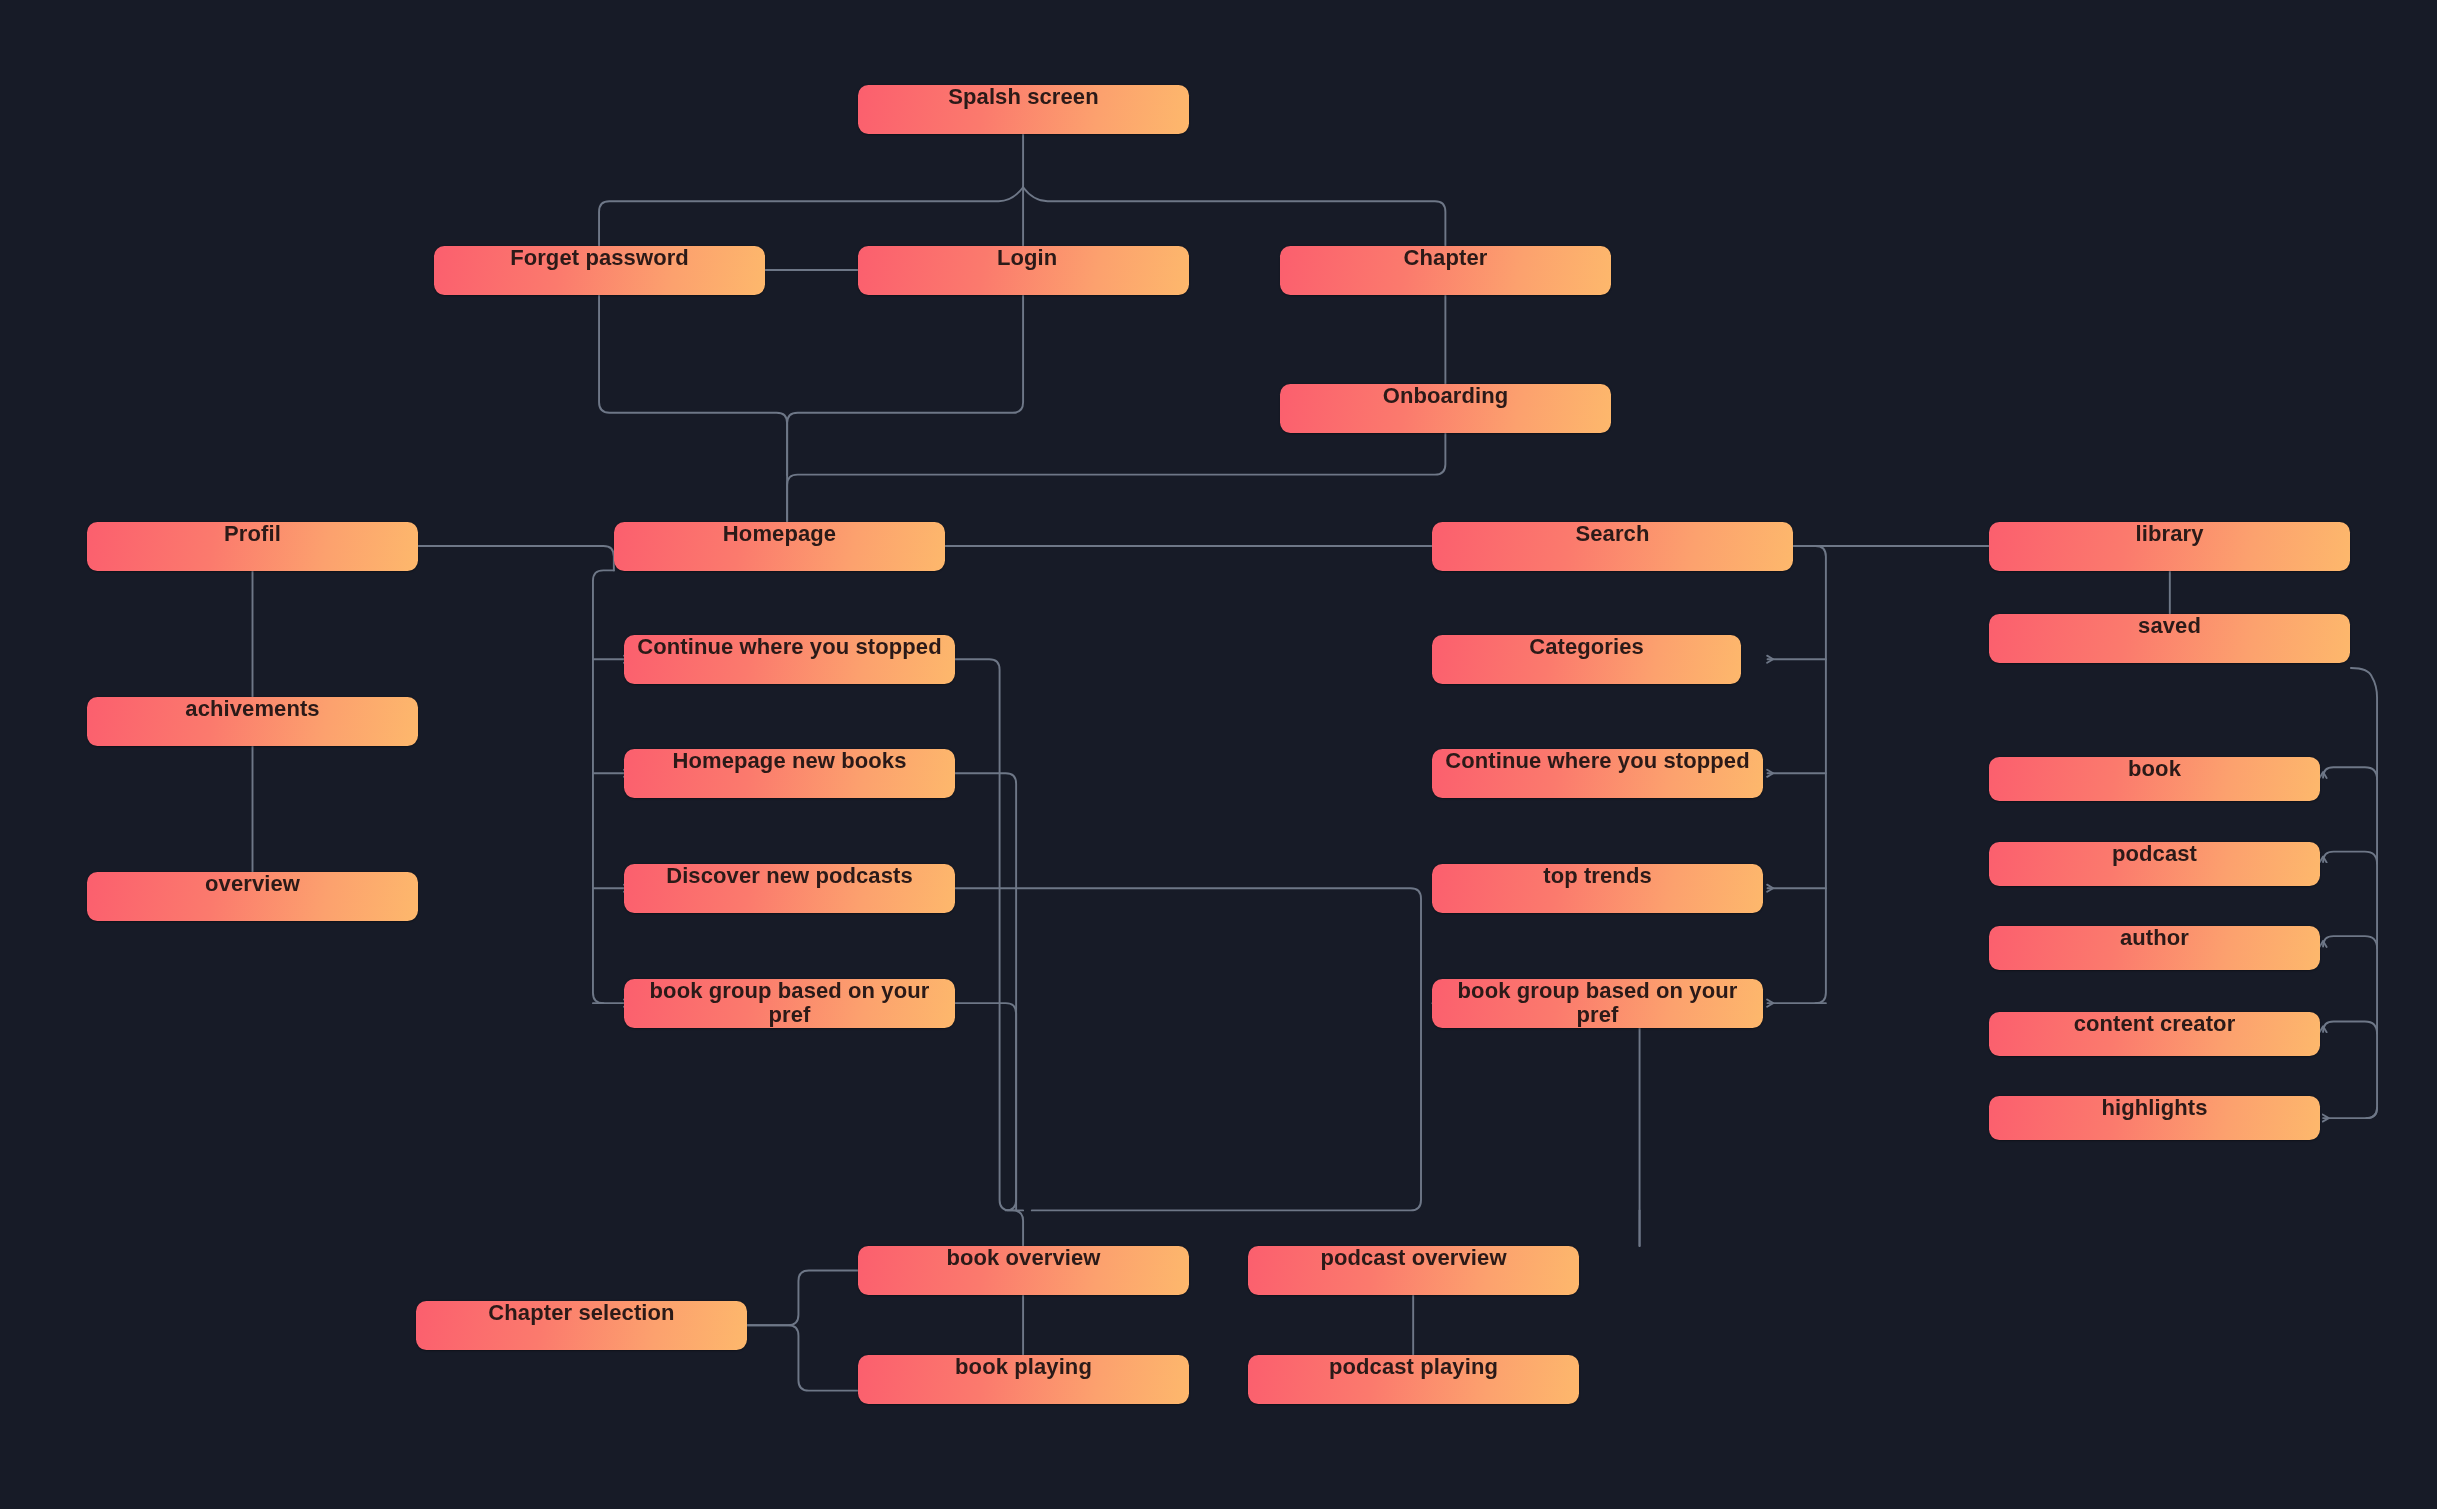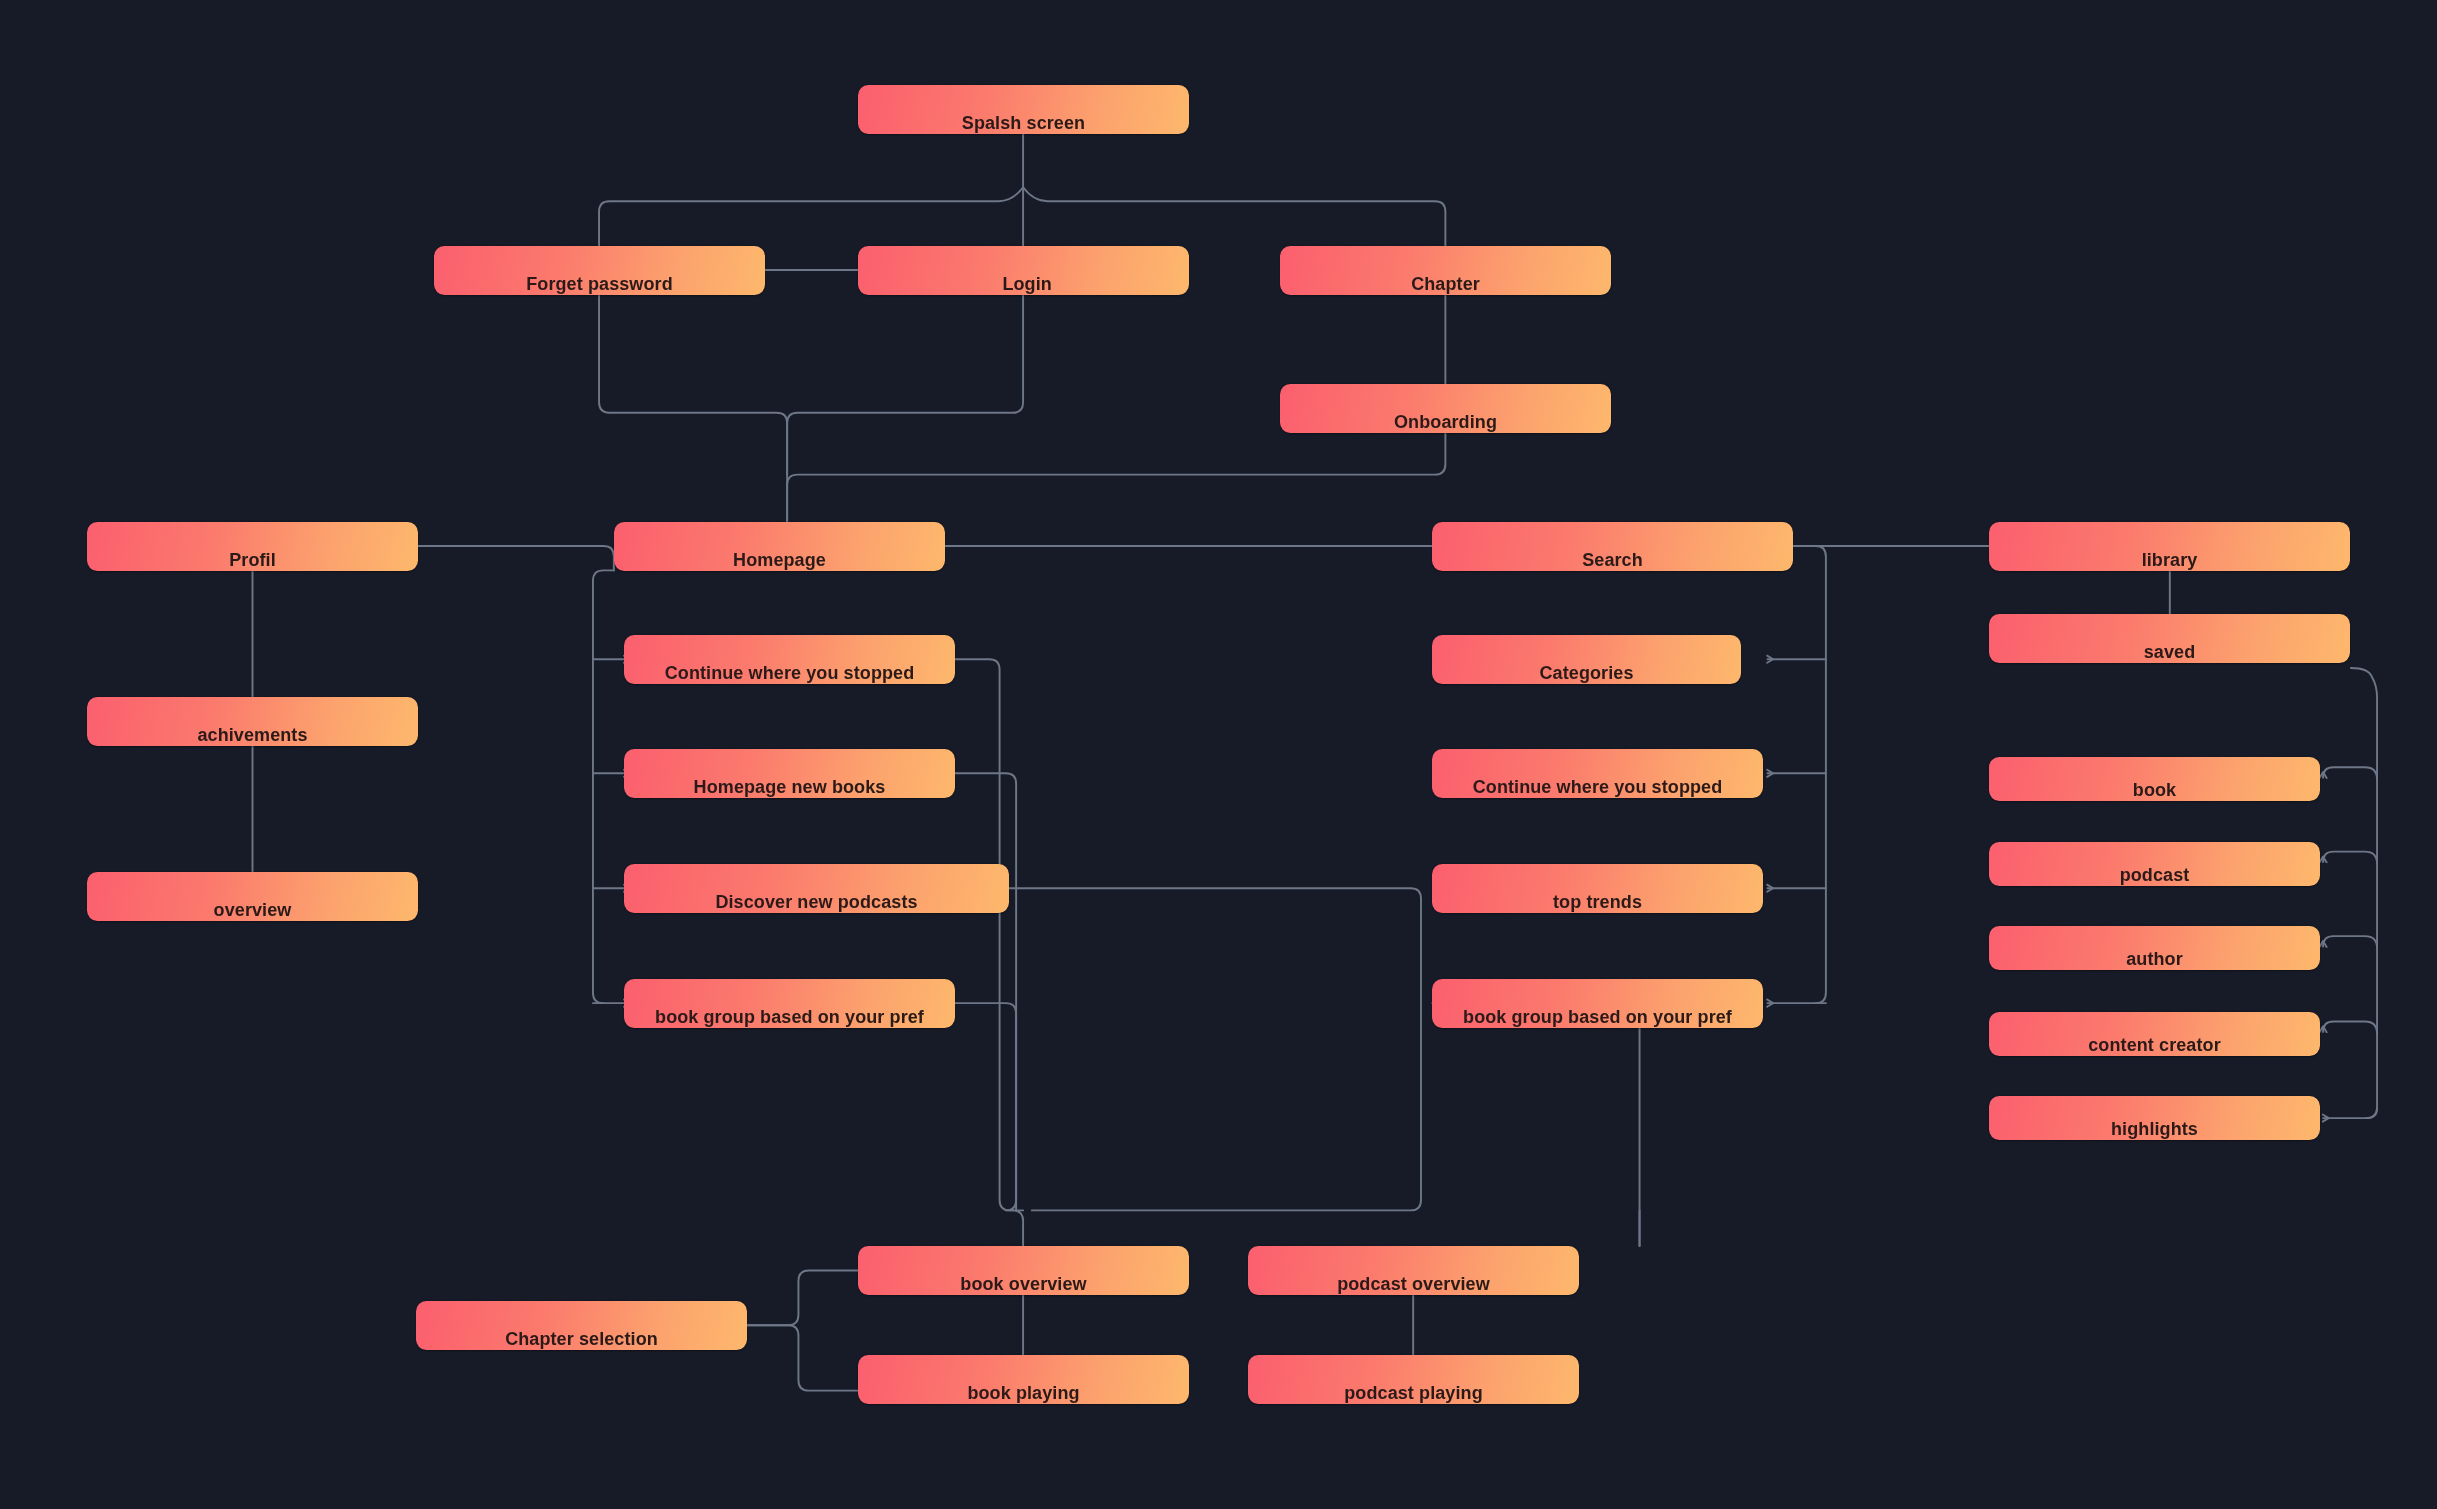--- a/index.html
+++ b/index.html
@@ -15,27 +15,27 @@
     background: #171b27;
   }
   #edges {
     position: absolute; inset: 0;
     width: 2438px; height: 1510px;
     pointer-events: none;
   }
   .node {
     position: absolute;
     display: flex;
-    align-items: flex-end;
+    align-items: flex-start;
     justify-content: center;
     border-radius: 10.4px;
     background: linear-gradient(100deg, #fb5f6e 0%, #fb7a6d 38%, #fca16e 72%, #fdb86c 100%);
     color: #2b1a18;
     font-weight: bold;
-    font-size: 18px;
+    font-size: 22px;
     letter-spacing: 0.1px;
     text-align: center;
     box-shadow: 0 0.9px 1.7px rgba(0,0,0,.35);
     z-index: 3;
     line-height: 1.1;
     padding: 0 8.7px;
   }
 </style>
 </head>
 <body>
@@ -156,21 +156,21 @@
       </div>
       <div class="node" style="left: 87px; top: 872px; width: 331px; height: 49px;">
         <span>overview</span>
       </div>
       <div class="node" style="left: 624px; top: 635px; width: 331px; height: 49px;">
         <span>Continue where you stopped</span>
       </div>
       <div class="node" style="left: 624px; top: 749px; width: 331px; height: 49px;">
         <span>Homepage new books</span>
       </div>
-      <div class="node" style="left: 624px; top: 864px; width: 385px; height: 49px;">
+      <div class="node" style="left: 624px; top: 864px; width: 331px; height: 49px;">
         <span>Discover new podcasts</span>
       </div>
       <div class="node" style="left: 624px; top: 979px; width: 331px; height: 49px;">
         <span>book group based on your pref</span>
       </div>
       <div class="node" style="left: 1432px; top: 635px; width: 309px; height: 49px;">
         <span>Categories</span>
       </div>
       <div class="node" style="left: 1432px; top: 749px; width: 331px; height: 49px;">
         <span>Continue where you stopped</span>

